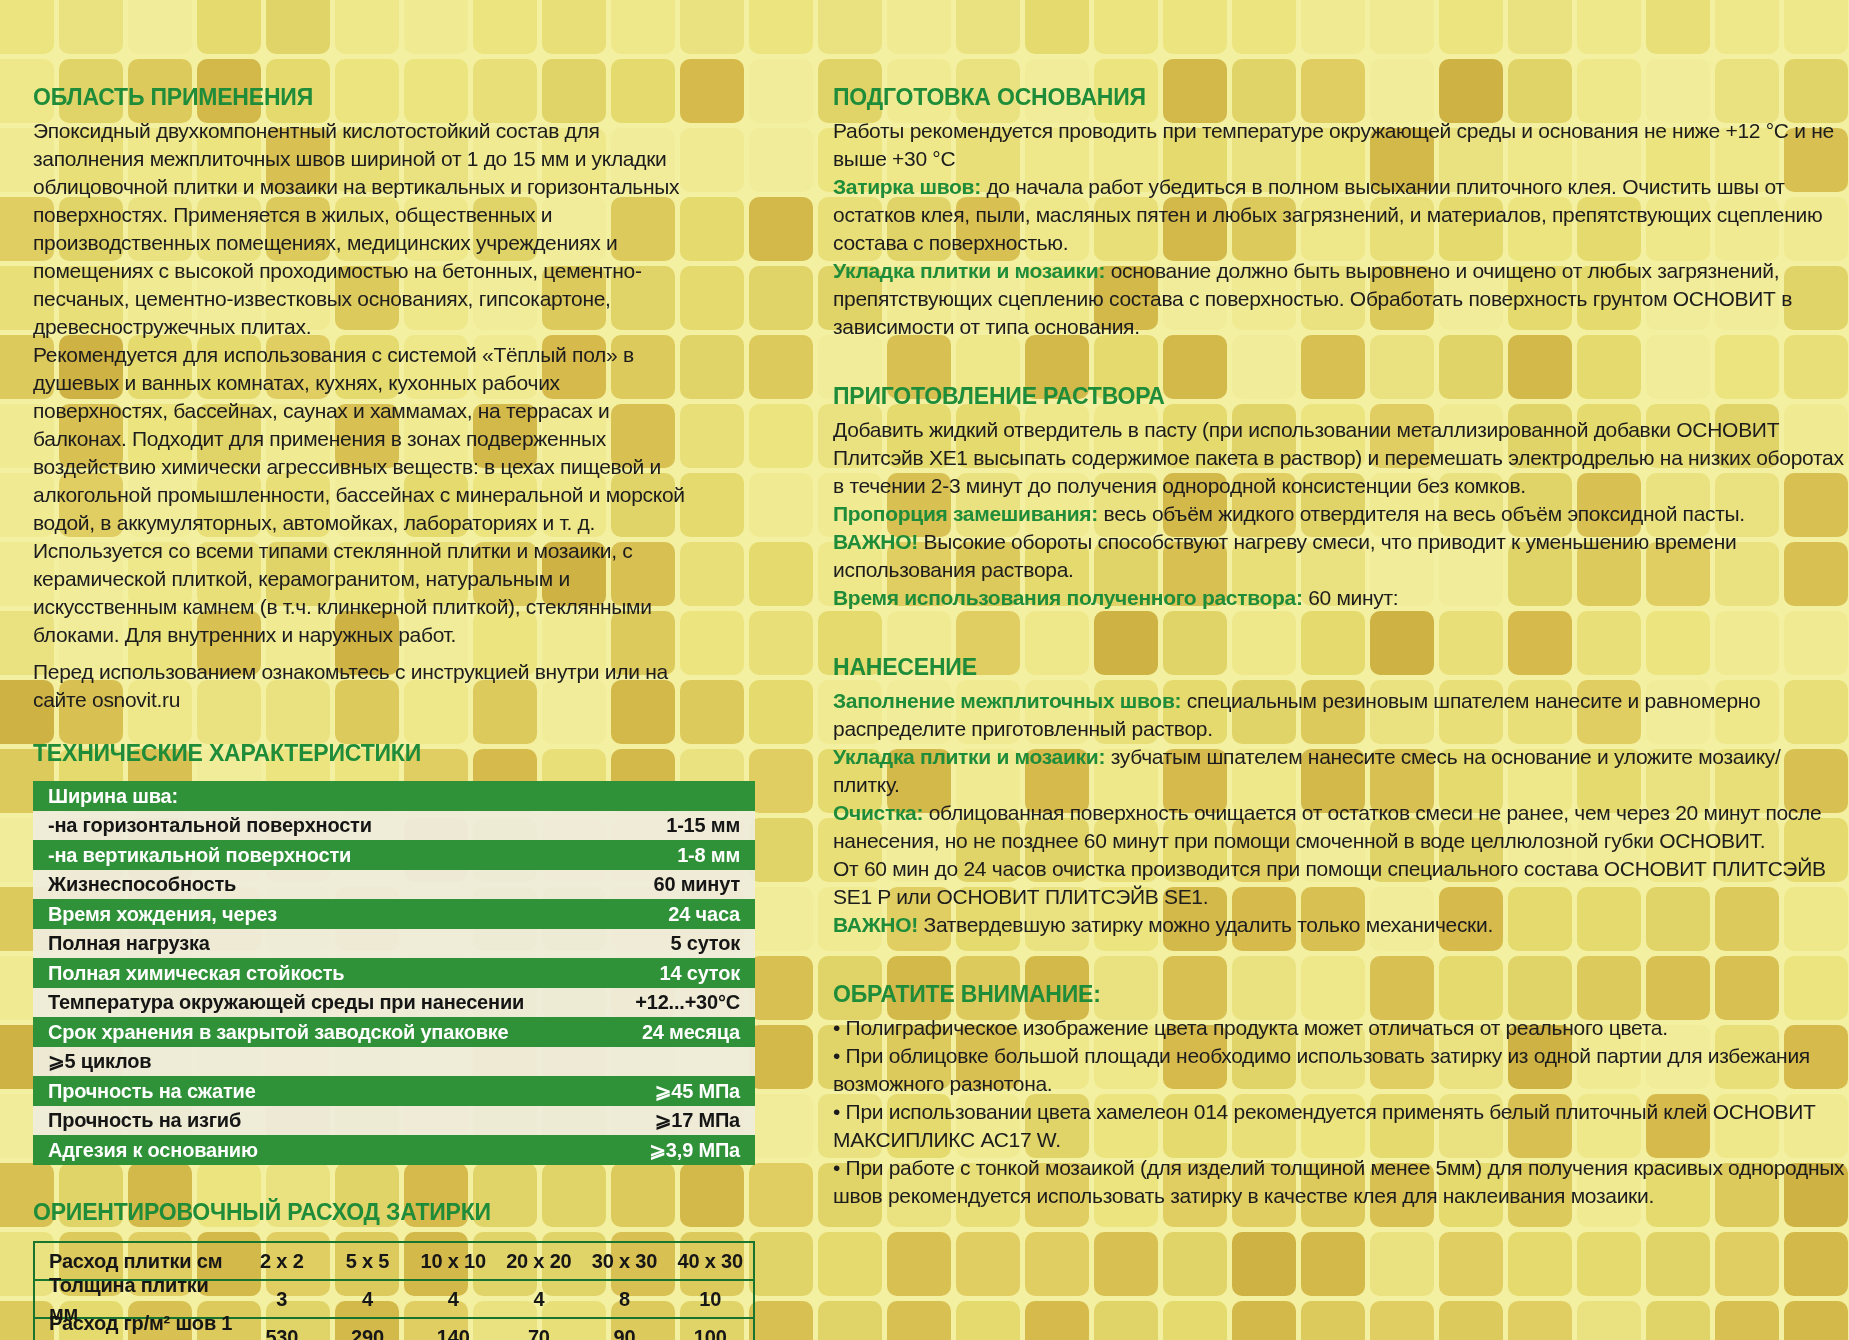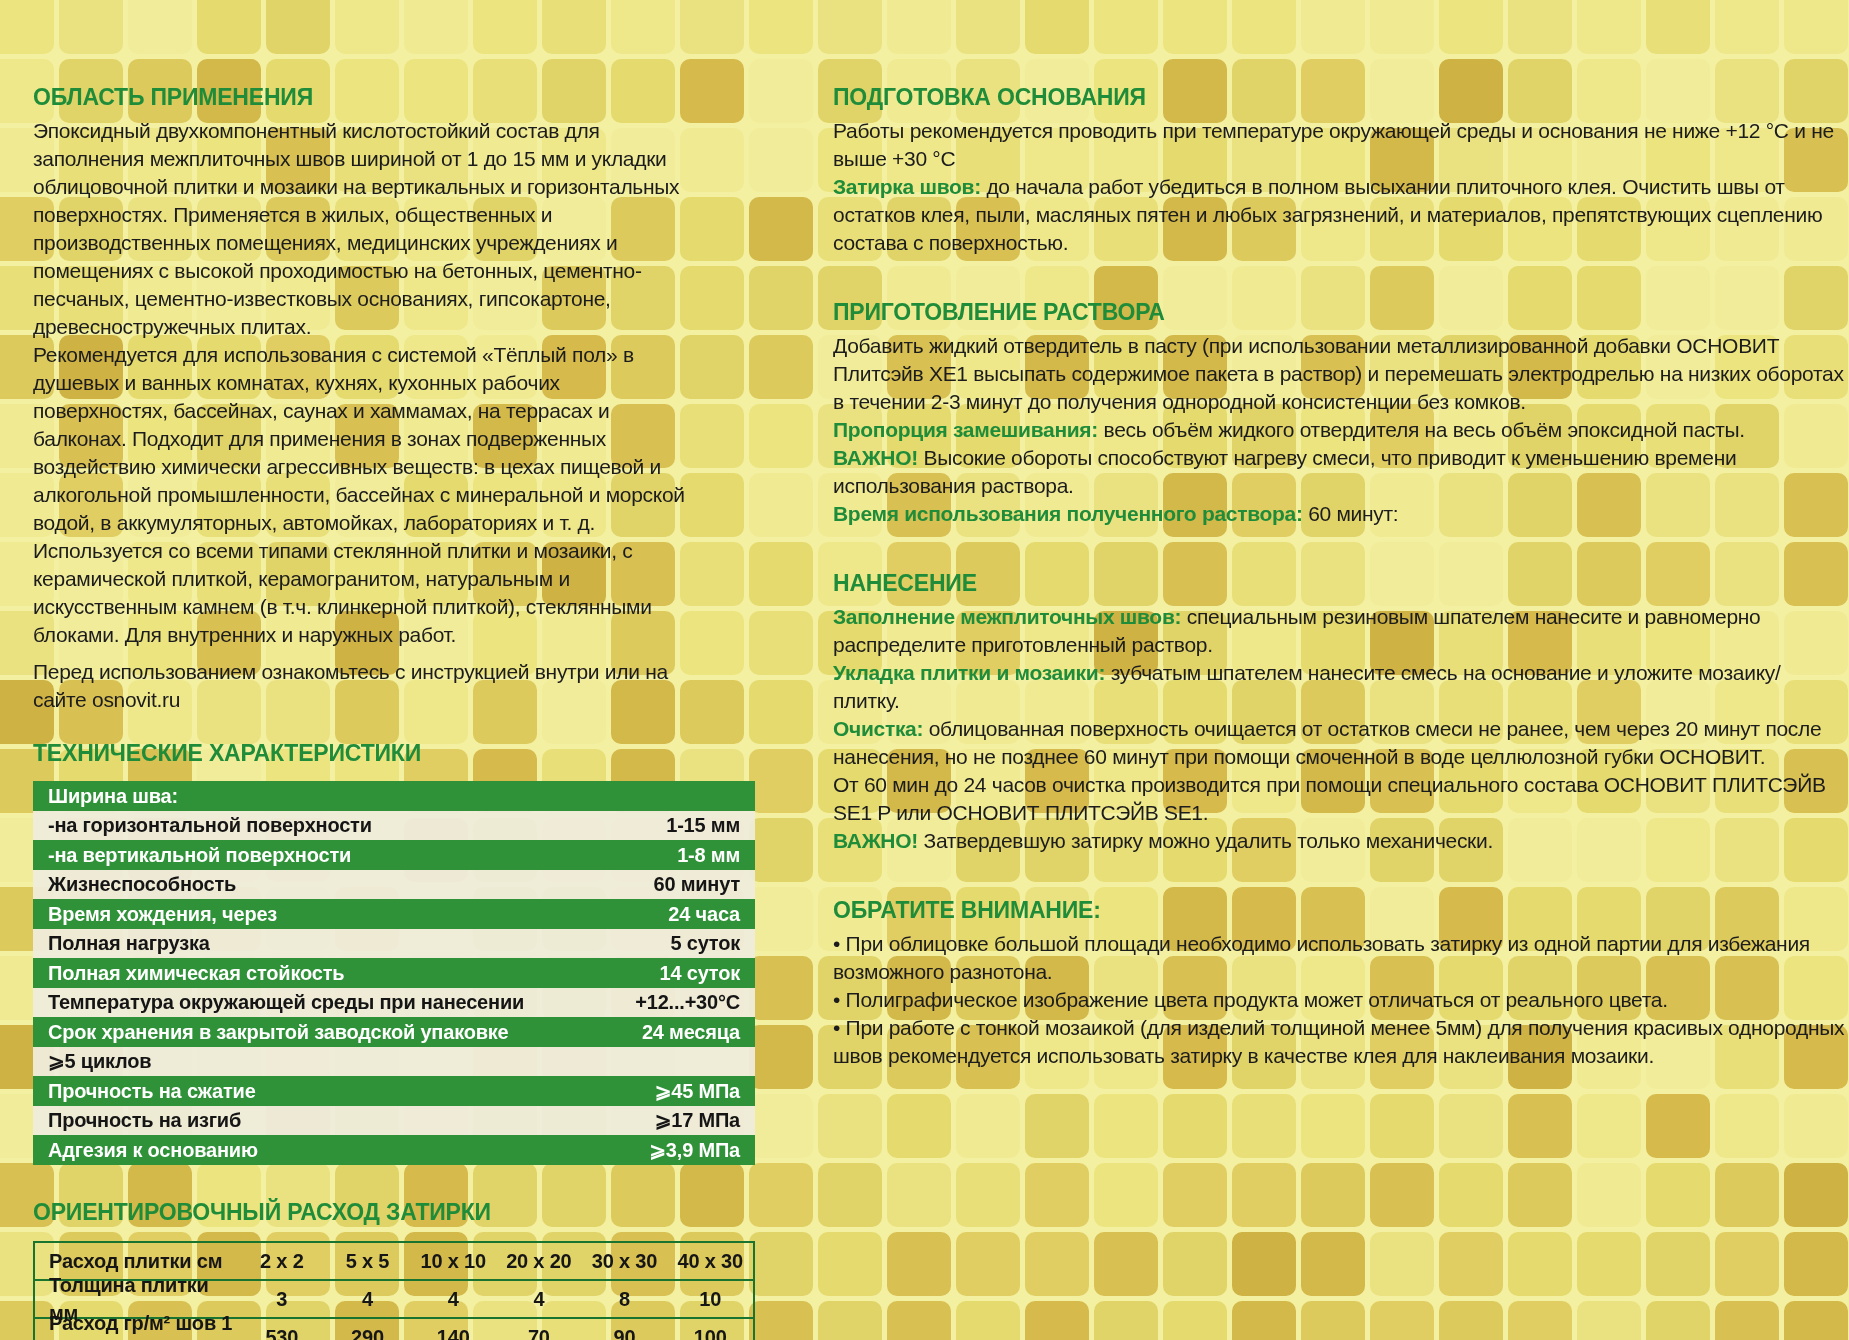--- a/index.html
+++ b/index.html
@@ -699,36 +699,38 @@
             <span class="grid-cell">100</span>
           </div>
         </div>
       </section>
     </div>
   <div class="col right" id="right-col">
       <section class="sec sec-surface-prep">
         <div class="hd">ПОДГОТОВКА ОСНОВАНИЯ</div>
         <p class="para"><span class="txt">Работы рекомендуется проводить при температуре окружающей среды и основания не ниже +12 °C и не выше +30 °C</span></p>
         <p class="para"><span class="lbl">Затирка швов:</span><span class="txt"> до начала работ убедиться в полном высыхании плиточного клея. Очистить швы от остатков клея, пыли, масляных пятен и любых загрязнений, и материалов, препятствующих сцеплению состава с поверхностью.</span></p>
+        <p class="para"><span class="lbl">Укладка плитки и мозаики:</span><span class="txt"> основание должно быть выровнено и очищено от любых загрязнений, препятствующих сцеплению состава с поверхностью. Обработать поверхность грунтом ОСНОВИТ в зависимости от типа основания.</span></p>
       </section>
       <section class="sec sec-mixing">
         <div class="hd">ПРИГОТОВЛЕНИЕ РАСТВОРА</div>
         <p class="para"><span class="txt">Добавить жидкий отвердитель в пасту (при использовании металлизированной добавки ОСНОВИТ Плитсэйв ХЕ1 высыпать содержимое пакета в раствор) и перемешать электродрелью на низких оборотах в течении 2-3 минут до получения однородной консистенции без комков.</span></p>
         <p class="para"><span class="lbl">Пропорция замешивания:</span><span class="txt"> весь объём жидкого отвердителя на весь объём эпоксидной пасты.</span></p>
         <p class="para"><span class="lbl">ВАЖНО!</span><span class="txt"> Высокие обороты способствуют нагреву смеси, что приводит к уменьшению времени использования раствора.</span></p>
         <p class="para"><span class="lbl">Время использования полученного раствора:</span><span class="txt"> 60 минут:</span></p>
       </section>
       <section class="sec sec-application-method">
         <div class="hd">НАНЕСЕНИЕ</div>
         <p class="para"><span class="lbl">Заполнение межплиточных швов:</span><span class="txt"> специальным резиновым шпателем нанесите и равномерно распределите приготовленный раствор.</span></p>
         <p class="para"><span class="lbl">Укладка плитки и мозаики:</span><span class="txt"> зубчатым шпателем нанесите смесь на основание и уложите мозаику/плитку.</span></p>
         <p class="para"><span class="lbl">Очистка:</span><span class="txt"> облицованная поверхность очищается от остатков смеси не ранее, чем через 20 минут после нанесения, но не позднее 60 минут при помощи смоченной в воде целлюлозной губки ОСНОВИТ.</span></p>
         <p class="para"><span class="txt">От 60 мин до 24 часов очистка производится при помощи специального состава ОСНОВИТ ПЛИТСЭЙВ SE1 P или ОСНОВИТ ПЛИТСЭЙВ SE1.</span></p>
         <p class="para"><span class="lbl">ВАЖНО!</span><span class="txt"> Затвердевшую затирку можно удалить только механически.</span></p>
       </section>
       <section class="sec sec-attention">
         <div class="hd">ОБРАТИТЕ ВНИМАНИЕ:</div>
+        <p class="para"><span class="txt">• Полиграфическое изображение цвета продукта может отличаться от реального цвета.</span></p>
         <p class="para"><span class="txt">• При облицовке большой площади необходимо использовать затирку из одной партии для избежания возможного разнотона.</span></p>
-        <p class="para"><span class="txt">• Полиграфическое изображение цвета продукта может отличаться от реального цвета.</span></p>
+        <p class="para"><span class="txt">• При использовании цвета хамелеон 014 рекомендуется применять белый плиточный клей ОСНОВИТ МАКСИПЛИКС АС17 W.</span></p>
         <p class="para"><span class="txt">• При работе с тонкой мозаикой (для изделий толщиной менее 5мм) для получения красивых однородных швов рекомендуется использовать затирку в качестве клея для наклеивания мозаики.</span></p>
       </section>
     </div>
 </div>
 
 </body></html>

